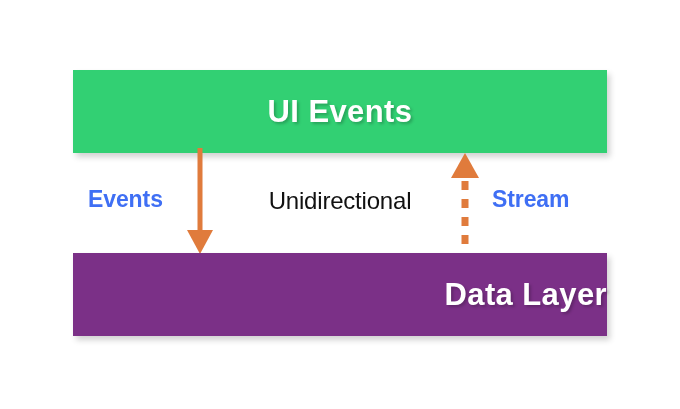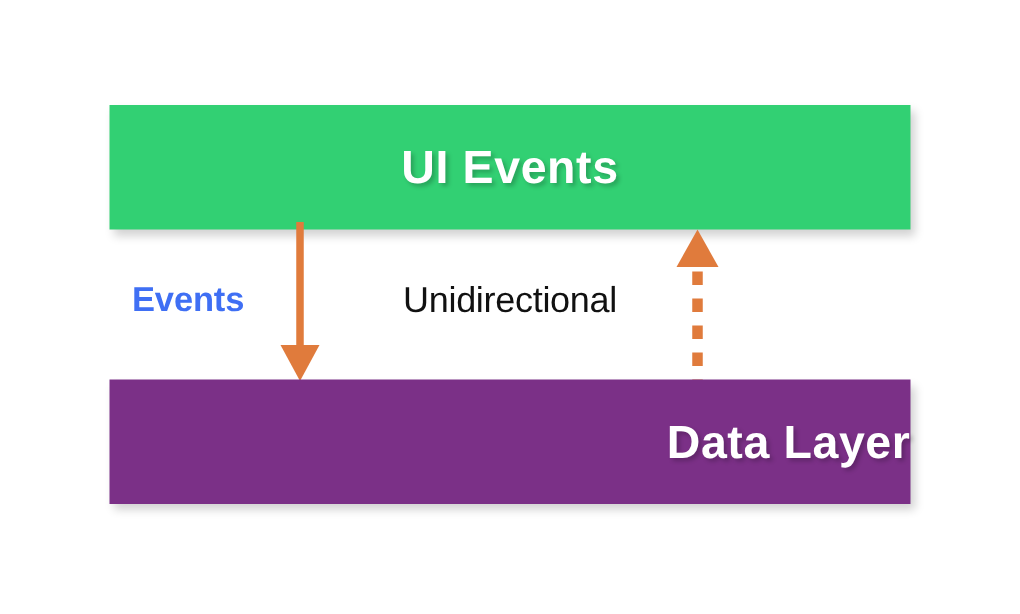--- a/index.html
+++ b/index.html
@@ -102,18 +102,19 @@
 
   <div id="flow-caption">
     <span class="cap-line">Unidirectional</span>
   </div>
 
   <svg class="arrow-svg" id="stream-arrow-svg" viewBox="0 0 36 108">
     <polygon points="18,3 4,28 32,28" fill="#e07b3c"></polygon>
     <line x1="18" y1="31" x2="18" y2="105" stroke="#e07b3c" stroke-width="7" stroke-dasharray="9 9"></line>
   </svg>
 
+  <div class="side-label" id="stream-label">Stream</div>
 
   <div class="layer-box" id="data-layer-box">
     <span class="layer-label">Data Layer</span>
   </div>
 
 </div>
 
 </body></html>

